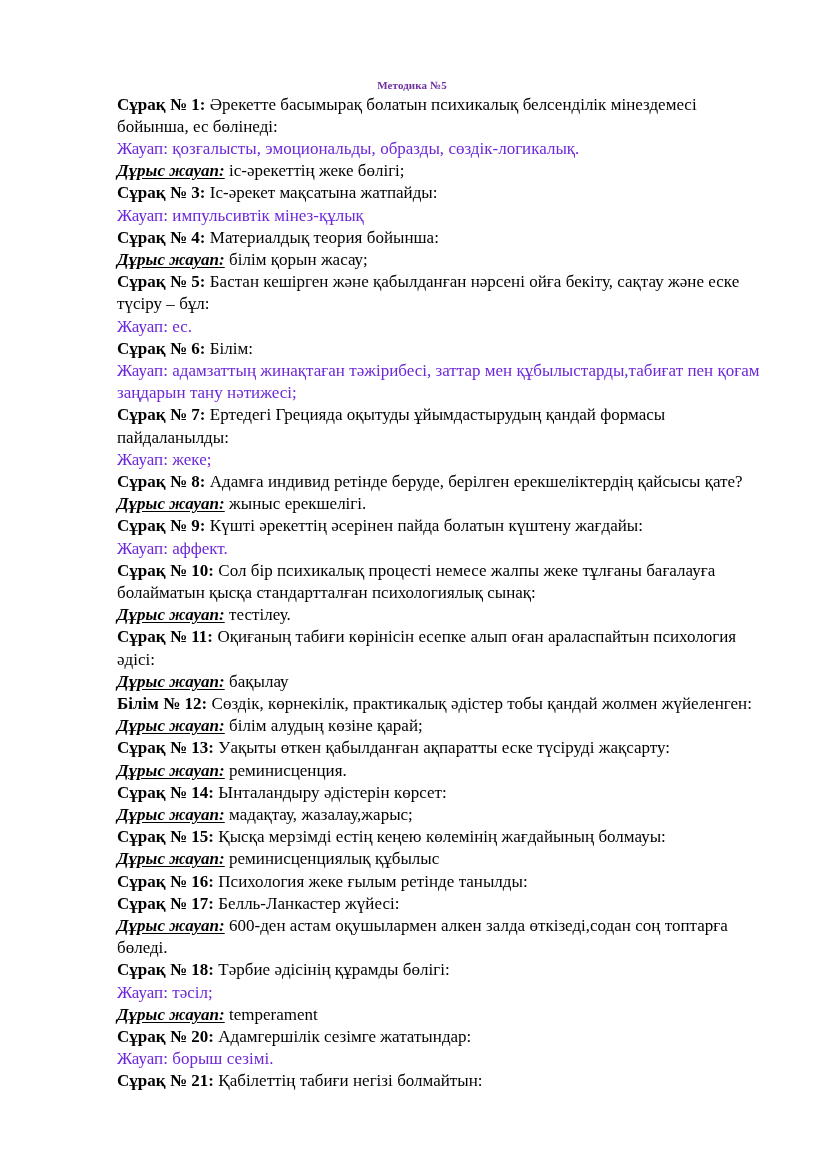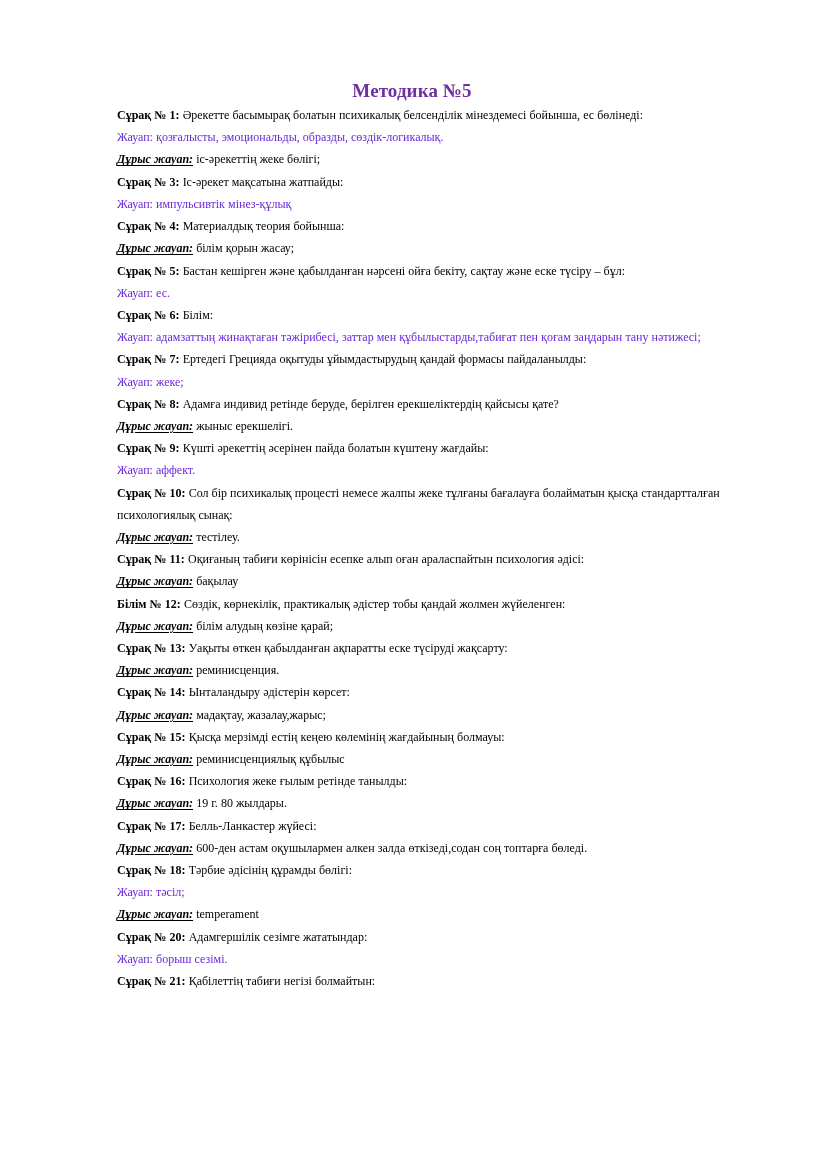--- a/index.html
+++ b/index.html
@@ -18,33 +18,33 @@
     position: relative;
     width: 827px;
     height: 1170px;
     background: #ffffff;
     box-sizing: border-box;
     padding: 78px 60px 0 117px;
   }
   .doc-title {
     text-align: center;
     font-weight: bold;
-    font-size: 19px;
+    font-size: 11px;
     color: #7030A0;
     line-height: 1.32;
     margin: 0 0 1px 0;
     padding-right: 60px;
     letter-spacing: 0.1px;
   }
   .block {
     margin: 0;
     padding: 0;
   }
   .line {
-    font-size: 12px;
+    font-size: 17px;
     line-height: 22.2px;
     text-align: left;
     margin: 0;
     padding: 0;
     word-spacing: 0.1px;
     max-width: 652px;
   }
   .q-line { color: #000000; }
   .q-label {
     font-weight: bold;
@@ -123,21 +123,20 @@
       <div class="block">
         <p class="line q-line"><span class="q-label">Сұрақ № 14:</span> <span class="q-text">Ынталандыру әдістерін көрсет:</span></p>
         <p class="line ans-correct"><span class="ans-label-ital">Дұрыс жауап:</span>  <span class="ans-body">мадақтау, жазалау,жарыс;</span></p>
       </div>
       <div class="block">
         <p class="line q-line"><span class="q-label">Сұрақ № 15:</span> <span class="q-text">Қысқа мерзімді естің кеңею көлемінің жағдайының болмауы:</span></p>
         <p class="line ans-correct"><span class="ans-label-ital">Дұрыс жауап:</span>  <span class="ans-body">реминисценциялық құбылыс</span></p>
       </div>
       <div class="block">
         <p class="line q-line"><span class="q-label">Сұрақ № 16:</span> <span class="q-text">Психология жеке ғылым ретінде танылды:</span></p>
-        <p class="line ans-correct"><span class="ans-label-ital">Дұрыс жауап:</span>  <span class="ans-body">19 г. 80 жылдары.</span></p>
       </div>
       <div class="block">
         <p class="line q-line"><span class="q-label">Сұрақ № 17:</span> <span class="q-text">Белль-Ланкастер жүйесі:</span></p>
         <p class="line ans-correct"><span class="ans-label-ital">Дұрыс жауап:</span>  <span class="ans-body">600-ден астам оқушылармен алкен залда өткізеді,содан соң топтарға бөледі.</span></p>
       </div>
       <div class="block">
         <p class="line q-line"><span class="q-label">Сұрақ № 18:</span> <span class="q-text">Тәрбие әдісінің құрамды бөлігі:</span></p>
         <p class="line ans-green"><span class="ans-label-plain">Жауап:</span> <span class="ans-body">тәсіл;</span></p>
       </div>
       <div class="block">

